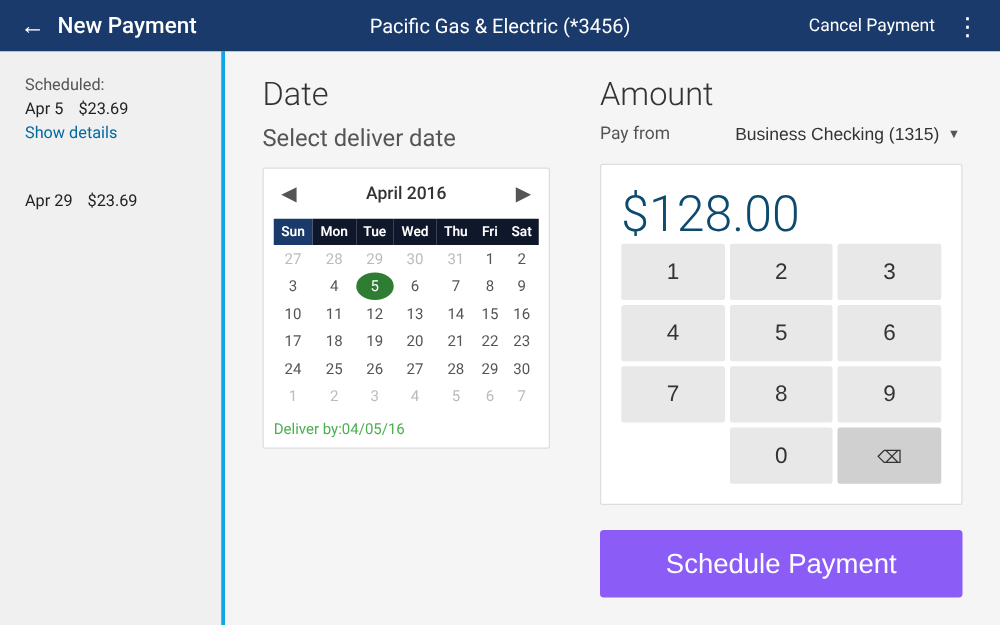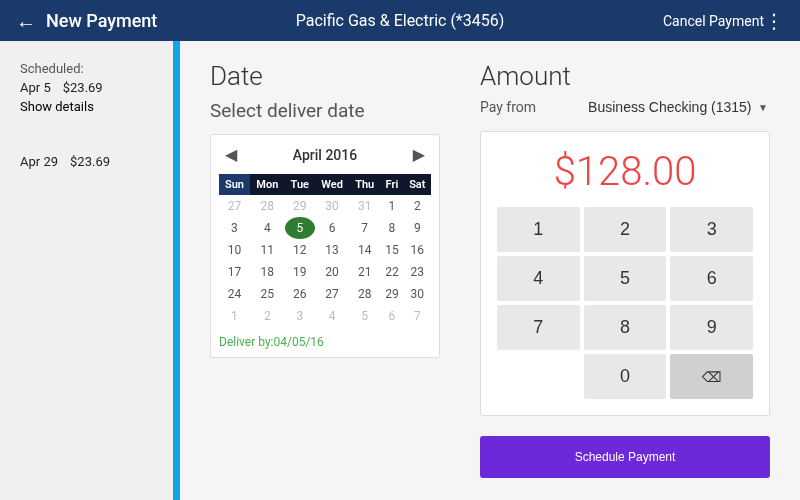--- a/index.html
+++ b/index.html
@@ -31,20 +31,21 @@
       left: 50%;
       transform: translateX(-50%);
       font-size: 16px;
       color: white;
       font-weight: 400;
     }
     .header-right {
       margin-left: auto;
       display: flex;
       align-items: center;
+      gap: 16px;
     }
     .header-cancel {
       font-size: 14px;
       color: white;
       cursor: pointer;
     }
     .header-menu {
       font-size: 20px;
       color: white;
       cursor: pointer;
@@ -55,37 +56,37 @@
       display: flex;
       height: 459px;
     }
 
     
     .sidebar {
       width: 180px;
       background: #f0f0f0;
       padding: 20px 20px;
       flex-shrink: 0;
-      border-right: 7px solid #0ea5e9;
+      border-right: 3px solid #0ea5e9;
     }
     .sidebar-scheduled-label {
       font-size: 13px;
       color: #555;
       margin-bottom: 4px;
     }
     .sidebar-scheduled-row {
       display: flex;
       gap: 12px;
       font-size: 13px;
       color: #222;
       margin-bottom: 4px;
     }
     .sidebar-show-details {
       font-size: 13px;
-      color: #000000;
+      color: #0369a1;
       cursor: pointer;
       margin-bottom: 40px;
     }
     .sidebar-last-label {
       font-size: 13px;
       color: #555;
       margin-bottom: 4px;
     }
     .sidebar-last-row {
       display: flex;
@@ -218,23 +219,22 @@
     .amount-display {
       background: white;
       border: 1px solid #ddd;
       border-radius: 2px;
       padding: 16px;
       margin-bottom: 16px;
     }
     .amount-value {
       font-size: 40px;
       font-weight: 300;
-      color: #ef4444;
-      text-align: center;
-      margin-bottom: 12px;
+      color: #0c4a6e;
+      text-align: left;
     }
     .numpad {
       display: grid;
       grid-template-columns: repeat(3, 1fr);
       gap: 4px;
     }
     .numpad-btn {
       background: #e8e8e8;
       border: none;
       border-radius: 2px;
@@ -247,26 +247,26 @@
     .numpad-btn.backspace {
       background: #d0d0d0;
       font-size: 14px;
     }
     .numpad-spacer {
       grid-column: span 1;
     }
 
     
     .schedule-btn {
-      background: #6d28d9;
+      background: #8b5cf6;
       color: white;
       border: none;
       border-radius: 3px;
       padding: 14px 30px;
-      font-size: 12px;
+      font-size: 22px;
       font-weight: 500;
       cursor: pointer;
       width: 100%;
       margin-top: 4px;
     }
   </style>
 </head>
 <body>
 
 <div class="header">

